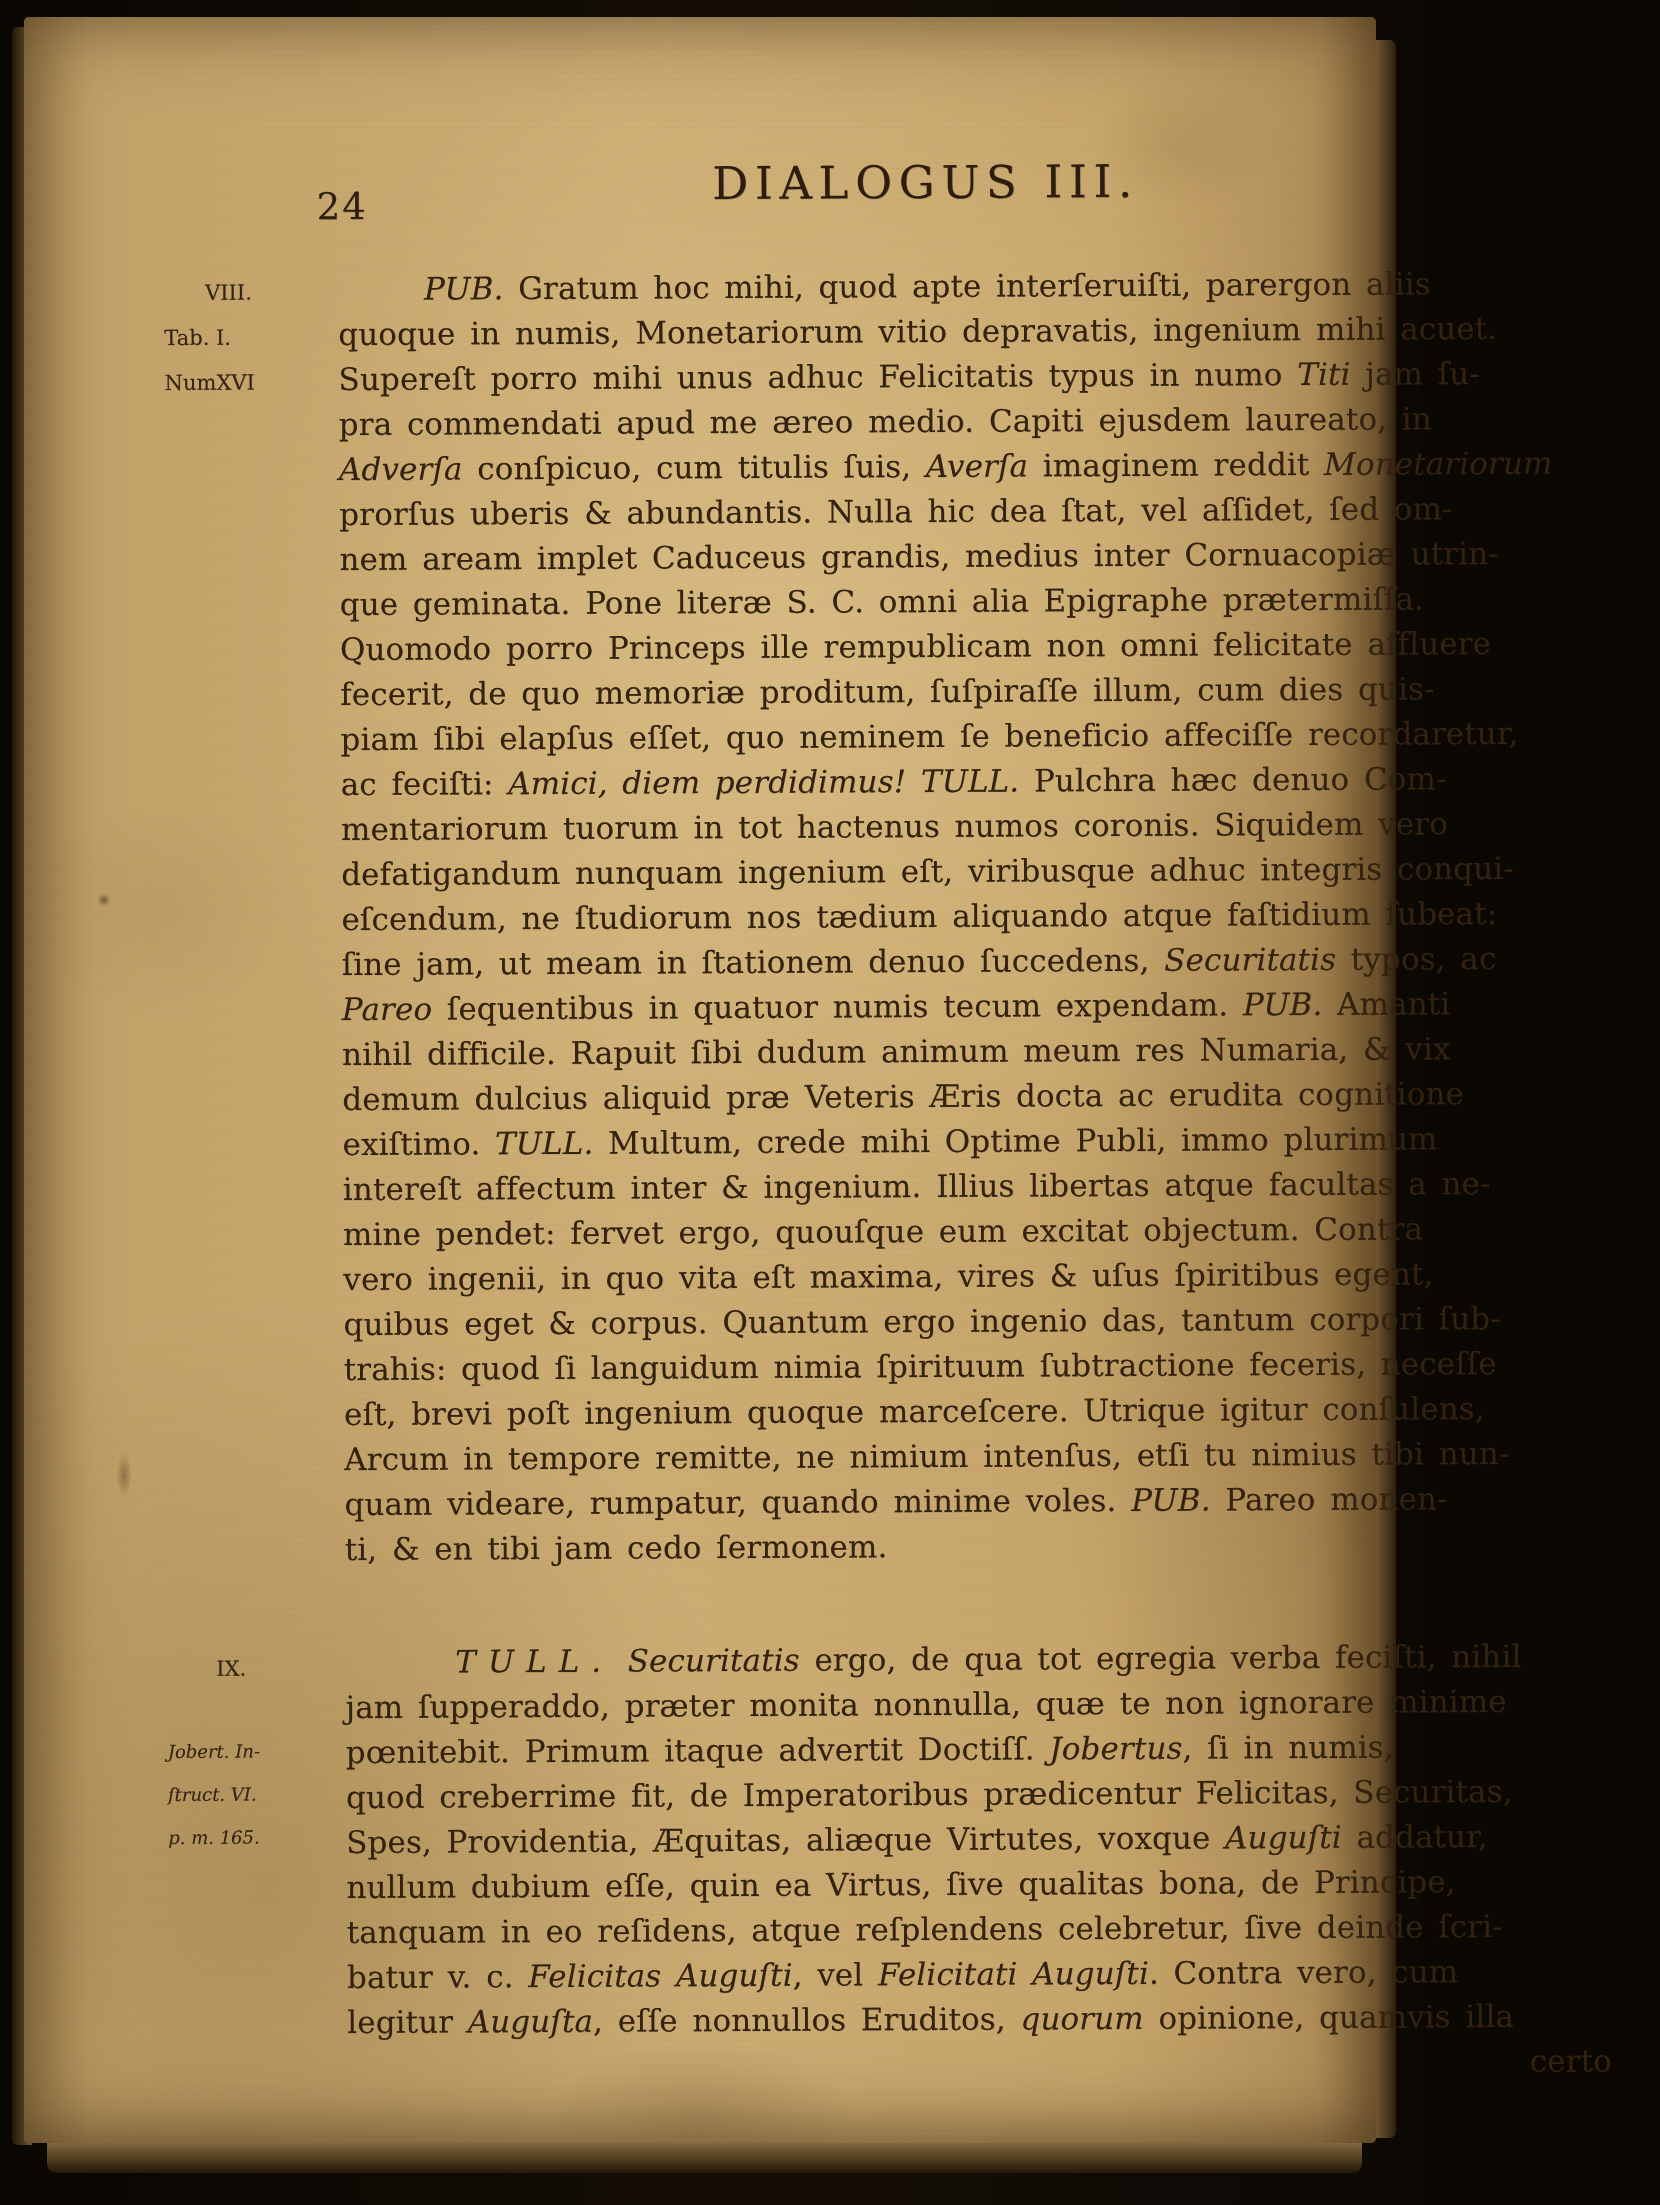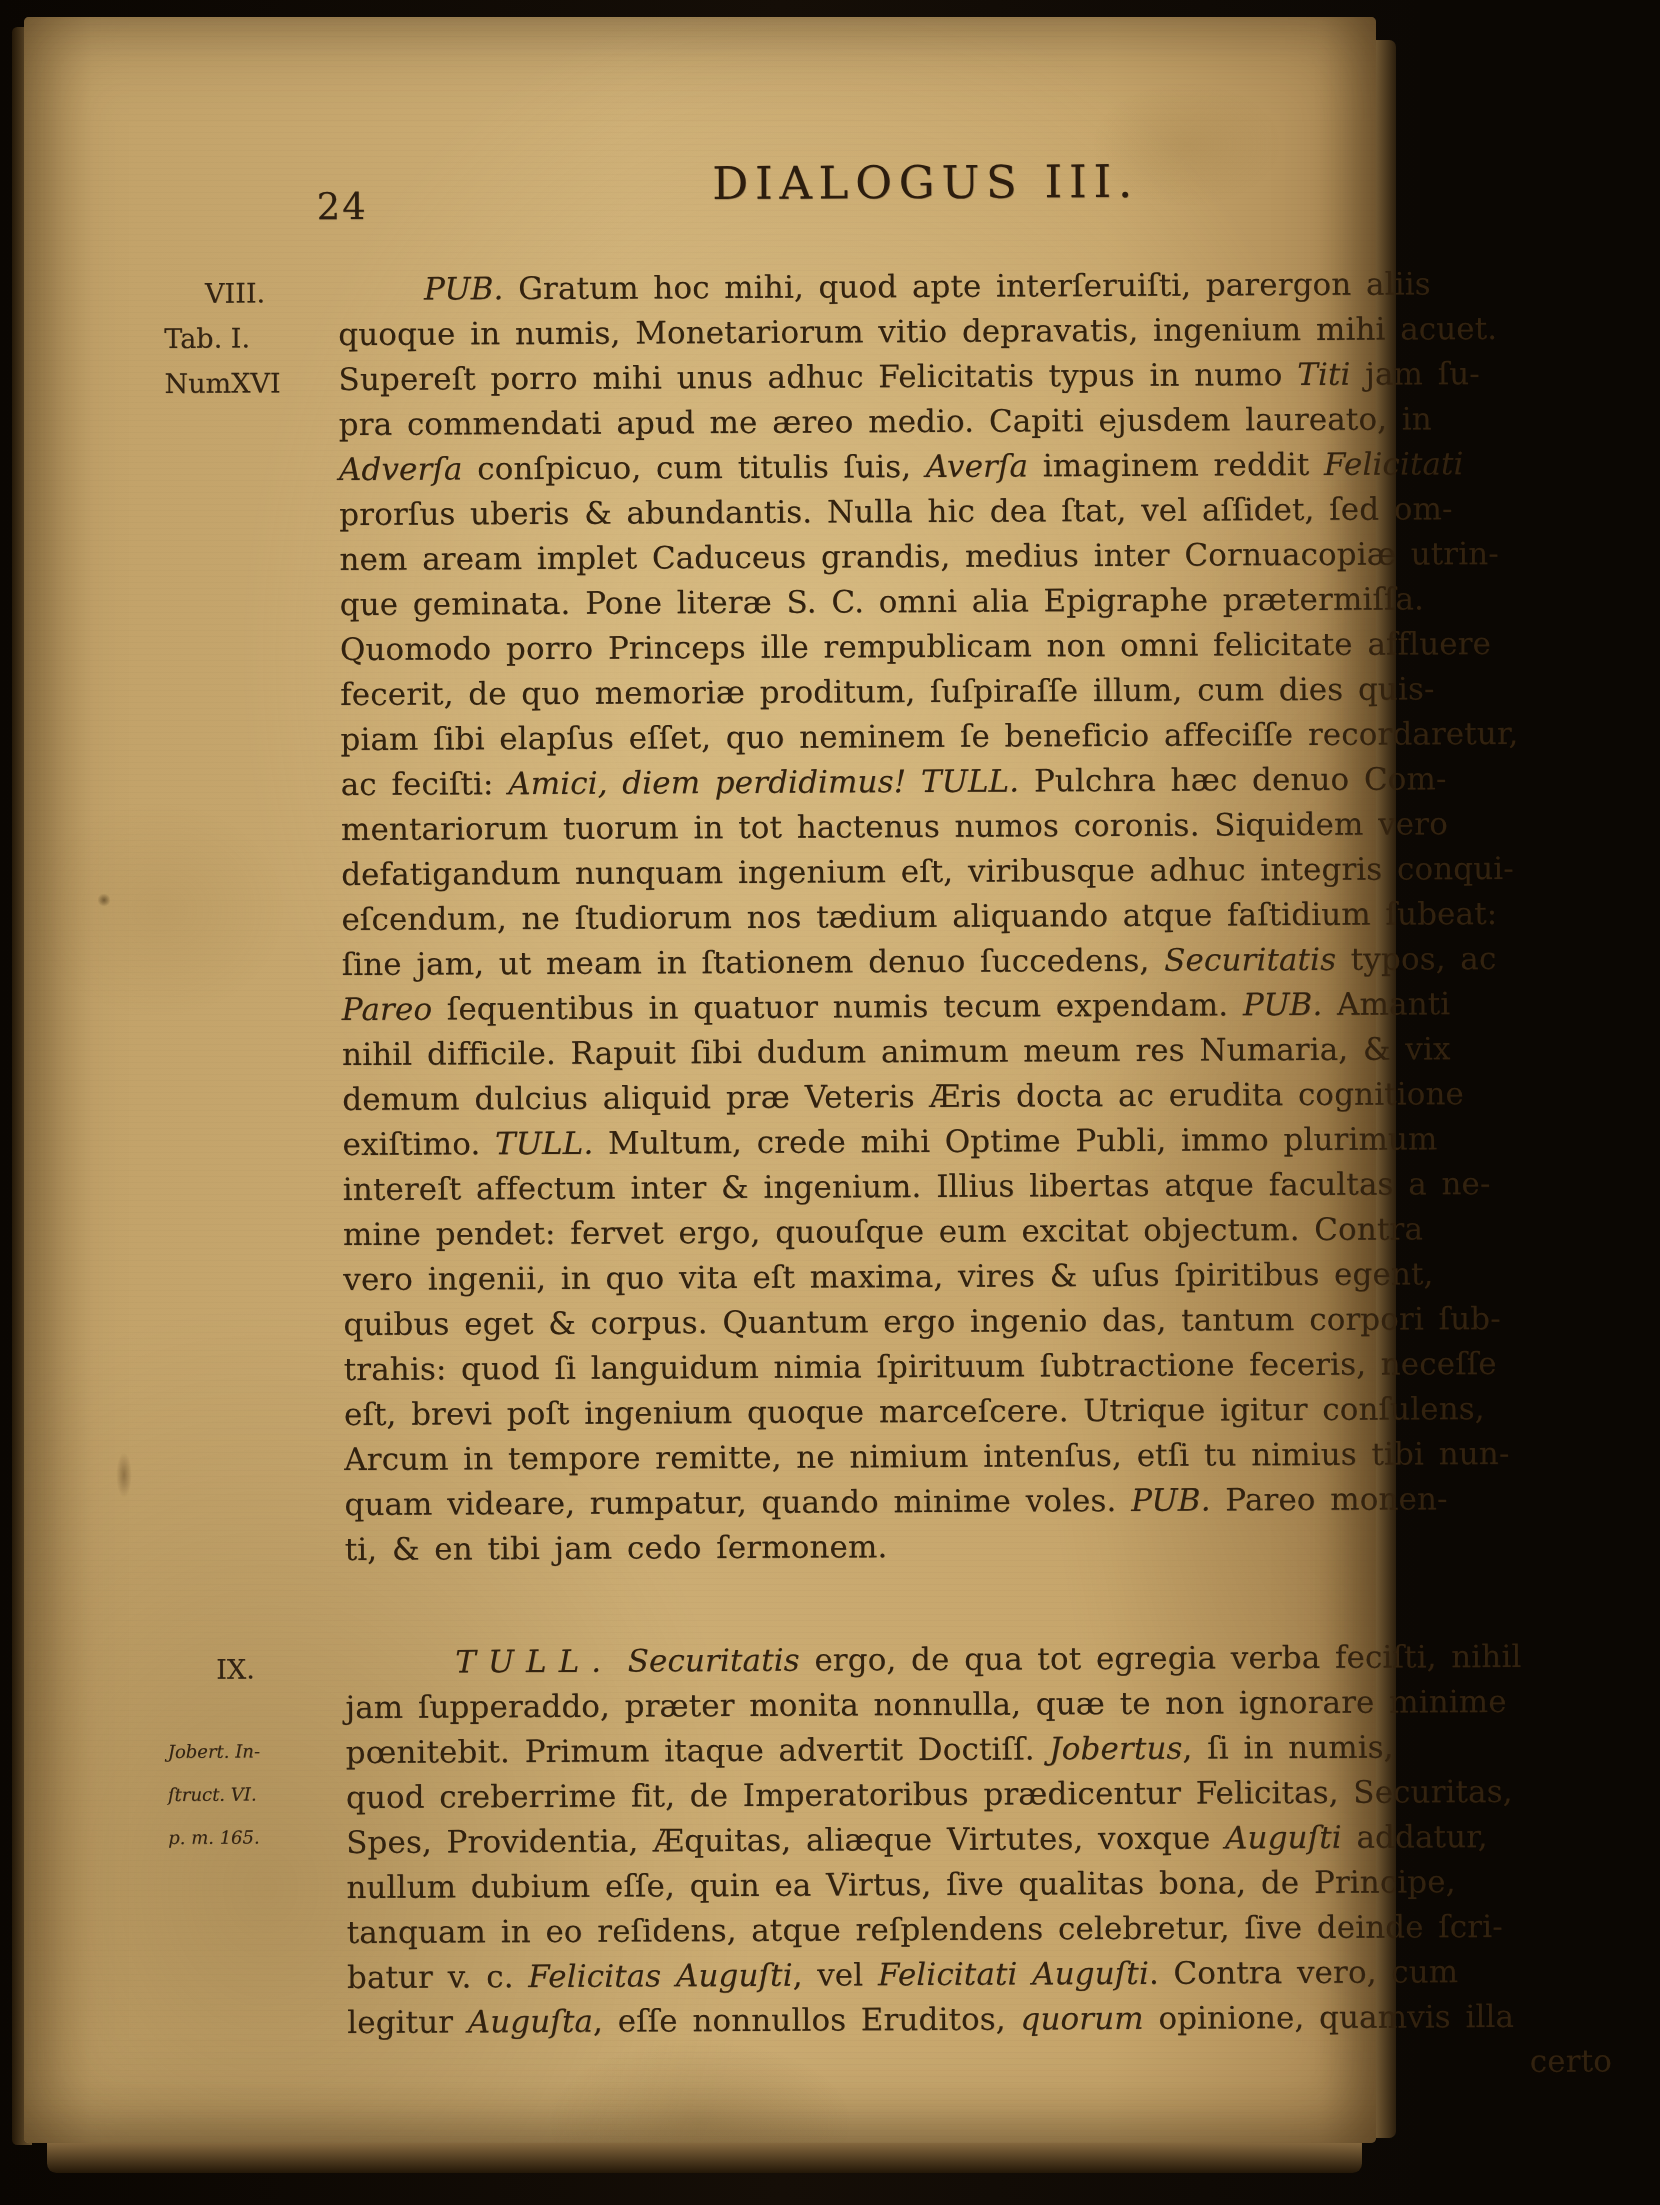--- a/index.html
+++ b/index.html
@@ -46,21 +46,21 @@
     font-size:37px; letter-spacing:2px; color:#2e1f10;
     text-shadow:0.4px 0.4px 0.7px rgba(46,28,10,0.4);
   }
   .running-title {
     position:absolute; left:294px; top:159px; width:1264px;
     font-size:45px; font-weight:normal; letter-spacing:6.7px; text-align:center;
     color:#2c1d0e; text-shadow:0.5px 0.5px 0.7px rgba(46,28,10,0.45);
   }
 
   .margin-notes { position:absolute; left:0; top:0; }
-  .mnote { position:absolute; font-size:27px; line-height:45px; color:#33241­3; color:#332413; white-space:nowrap; text-shadow:0.3px 0.3px 0.5px rgba(50,30,10,0.35); }
+  .mnote { position:absolute; font-size:21px; line-height:45px; color:#33241­3; color:#332413; white-space:nowrap; text-shadow:0.3px 0.3px 0.5px rgba(50,30,10,0.35); }
   .note-viii { left:164px; top:270px; }
   .note-viii .l-first { padding-left:41px; }
   .note-ix { left:209px; top:1646px; }
   .note-ref { left:160px; top:1729px; font-style:italic; font-size:18px; line-height:43px; }
 
   .body-text {
     position:absolute; left:338px; top:267px; width:1274px;
     font-size:31px; line-height:45px; word-spacing:4.7px; letter-spacing:0.1px;
     color:#32220f;
     text-shadow:0.3px 0.3px 0.6px rgba(52,32,12,0.35);
@@ -99,21 +99,21 @@
         <div>p. m. 165.</div>
       </div>
     </aside>
 
     <main class="body-text">
       <div class="para para-1">
           <div class="line"><span class="it">PUB.</span><span> Gratum hoc mihi, quod apte interſeruiſti, parergon aliis</span></div>
           <div class="line"><span>quoque in numis, Monetariorum vitio depravatis, ingenium mihi acuet.</span></div>
           <div class="line"><span>Supereſt porro mihi unus adhuc Felicitatis typus in numo </span><span class="it">Titi</span><span> jam ſu-</span></div>
           <div class="line"><span>pra commendati apud me æreo medio.  Capiti ejusdem laureato, in</span></div>
-          <div class="line"><span class="it">Adverſa</span><span> conſpicuo, cum titulis ſuis, </span><span class="it">Averſa</span><span> imaginem reddit </span><span class="it">Felicitati</span></div>
+          <div class="line"><span class="it">Adverſa</span><span> conſpicuo, cum titulis ſuis, </span><span class="it">Averſa</span><span> imaginem reddit </span><span class="it">Monetariorum</span></div>
           <div class="line"><span>prorſus uberis &amp; abundantis.  Nulla hic dea ſtat, vel aſſidet, ſed om-</span></div>
           <div class="line"><span>nem aream implet Caduceus grandis, medius inter Cornuacopiæ utrin-</span></div>
           <div class="line"><span>que geminata.   Pone literæ S. C. omni alia Epigraphe prætermiſſa.</span></div>
           <div class="line"><span>Quomodo porro Princeps ille rempublicam non omni felicitate affluere</span></div>
           <div class="line"><span>fecerit, de quo memoriæ proditum, ſuſpiraſſe illum, cum dies quis-</span></div>
           <div class="line"><span>piam ſibi elapſus eſſet, quo neminem ſe beneficio affeciſſe recordaretur,</span></div>
           <div class="line"><span>ac feciſti: </span><span class="it">Amici, diem perdidimus!</span><span> </span><span class="it">TULL.</span><span>  Pulchra hæc denuo Com-</span></div>
           <div class="line"><span>mentariorum tuorum in tot hactenus numos coronis.  Siquidem vero</span></div>
           <div class="line"><span>defatigandum nunquam ingenium eſt, viribusque adhuc integris conqui-</span></div>
           <div class="line"><span>eſcendum, ne ſtudiorum nos tædium aliquando atque faſtidium ſubeat:</span></div>

